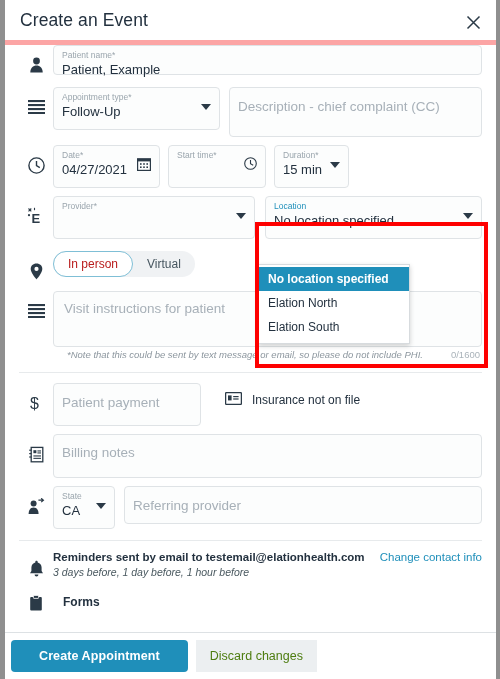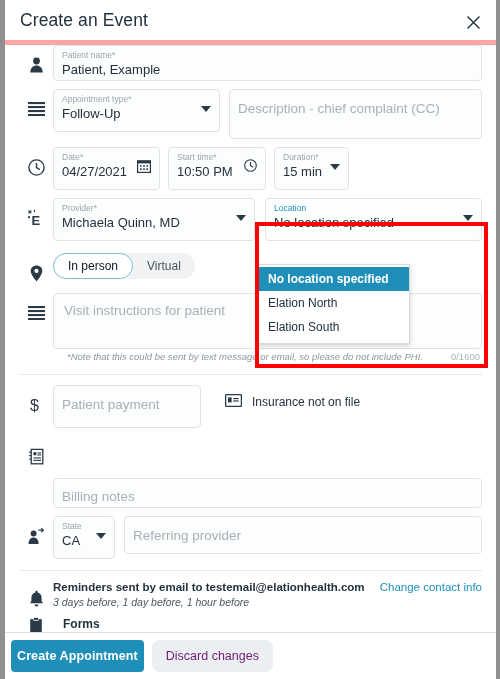--- a/index.html
+++ b/index.html
@@ -116,30 +116,30 @@
   }
   .caret {
     position:absolute; right: 8px; top: 16px;
     width:0; height:0;
     border-left: 5px solid transparent;
     border-right: 5px solid transparent;
     border-top: 6px solid #2b3a47;
   }
 
   
-  .f-patient    { flex: 1; height: 36px; }
+  .f-patient    { flex: 1; height: 30px; }
   .f-apptype    { width: 167px; }
   .f-descr      { flex: 1; margin-left: 9px; height: 50px; }
   .f-date       { width: 107px; }
   .f-start      { width: 98px; margin-left: 8px; }
   .f-duration   { width: 75px;  margin-left: 8px; }
   .f-provider   { width: 204px; }
   .f-location   { width: 219px; margin-left: 10px; }
   .f-payment    { width: 148px; }
-  .f-billing    { flex:1; height: 30px; margin-top: 42px; }
+  .f-billing    { flex:1; height: 44px; }
   .f-state      { width: 62px; }
   .f-referring  { flex:1; margin-left: 9px; height: 38px; }
 
   .icon-right {
     position:absolute; right:8px; top:11px;
     color:#2b3a47;
   }
   .icon-right svg { display:block; }
 
   
@@ -154,21 +154,21 @@
     font-size: 12px;
     padding: 0 14px;
     line-height: 26px;
     color:#46555f;
     cursor:pointer;
     border-radius: 15px;
   }
   .seg-item.active {
     background:#ffffff;
     border: 1px solid #7fbfd6;
-    color:#0f172a;
+    color:#b91c1c;
     line-height: 24px;
   }
 
   
   .ta {
     flex:1;
     border:1px solid #dfe3e6;
     border-radius:4px;
     background:#fcfdfd;
     height: 56px;
@@ -211,27 +211,27 @@
     position:absolute; left:0; bottom:0;
     width:491px; height:47px;
     background:#ffffff;
     border-top:1px solid #dde1e4;
     display:flex; align-items:center;
     padding-left: 6px; gap: 8px;
   }
   .btn-primary {
     background:#1f8fba; color:#fff;
     font-size:12.5px; font-weight:bold;
-    border-radius:4px; padding:9px 6px;
+    border-radius:4px; padding:9px 28px;
     cursor:pointer; letter-spacing:.1px;
   }
   .btn-secondary {
-    background:#eceff1; color:#701a75;
+    background:#eceff1; color:#4d7c0f;
     font-size:12.5px;
-    border-radius:8px; padding:9px 14px;
+    border-radius:0; padding:9px 14px;
     cursor:pointer;
   }
 
   
   .dd-list {
     position:absolute;
     left: 253px; top: 264px;
     width: 152px;
     background:#ffffff;
     border:1px solid #d7dbde;
@@ -337,21 +337,20 @@
                 <rect x="6.2" y="6.2" width="1.6" height="1.6" fill="#2b3a47"></rect>
                 <rect x="9.4" y="6.2" width="1.6" height="1.6" fill="#2b3a47"></rect>
                 <rect x="3" y="9.4" width="1.6" height="1.6" fill="#2b3a47"></rect>
                 <rect x="6.2" y="9.4" width="1.6" height="1.6" fill="#2b3a47"></rect>
                 <rect x="9.4" y="9.4" width="1.6" height="1.6" fill="#2b3a47"></rect>
               </svg>
           </span>
         </div>
         <div class="field f-start">
           <span class="flabel">Start time*</span>
-          <span class="fvalue">10:50 PM</span>
           <span class="icon-right">
             <svg width="13" height="13" viewBox="0 0 13 13">
                 <circle cx="6.5" cy="6.5" r="5.8" fill="none" stroke="#2b3a47" stroke-width="1.1"></circle>
                 <path d="M6.5 3 L6.5 6.7 L9.2 8.2" fill="none" stroke="#2b3a47" stroke-width="1.1"></path>
               </svg>
           </span>
         </div>
         <div class="field f-duration">
           <span class="flabel">Duration*</span>
           <span class="fvalue">15 min</span>
@@ -363,21 +362,20 @@
         <div class="ico">
           <svg width="18" height="18" viewBox="0 0 18 18">
             <path d="M1.5 1.5 L4.3 4.3 M4.3 1.5 L1.5 4.3" stroke="#2b3a47" stroke-width="1.1"></path>
             <path d="M7.5 0.8 L7.5 3.2" stroke="#2b3a47" stroke-width="1.1"></path>
             <text x="4.4" y="16" font-family="Liberation Sans, sans-serif" font-size="13" font-weight="bold" fill="#2b3a47">E</text>
             <circle cx="2" cy="8.2" r="1.1" fill="#2b3a47"></circle>
           </svg>
         </div>
         <div class="field f-provider">
           <span class="flabel">Provider*</span>
-          <span class="fvalue">Michaela Quinn, MD</span>
           <span class="caret"></span>
         </div>
         <div class="field f-location">
           <span class="flabel loc-label">Location</span>
           <span class="fvalue">No location specified</span>
           <span class="caret"></span>
         </div>
       </div>
 
       <div class="row" style="margin-top:12px; margin-bottom:6px;">
@@ -465,21 +463,21 @@
           <span class="fvalue">CA</span>
           <span class="caret"></span>
         </div>
         <div class="field f-referring">
           <span class="fplaceholder">Referring provider</span>
         </div>
       </div>
 
       <hr class="sep" style="margin:11px 0 9px 0;">
 
-      <div class="row" style="margin-bottom:2px; align-items:flex-start;justify-content:center;">
+      <div class="row" style="margin-bottom:10px; align-items:flex-start;justify-content:center;">
         <div class="ico" style="padding-top:2px;">
           <svg width="15" height="17" viewBox="0 0 15 17">
               <path d="M7.5 0.8 C8.2 0.8 8.7 1.3 8.7 2 L8.7 2.6 C11 3.2 12.6 5.2 12.6 7.6 L12.6 11 L14 13.3 L1 13.3 L2.4 11 L2.4 7.6 C2.4 5.2 4 3.2 6.3 2.6 L6.3 2 C6.3 1.3 6.8 0.8 7.5 0.8 Z" fill="#2b3a47"></path>
               <path d="M5.6 14.4 C5.6 15.5 6.4 16.4 7.5 16.4 C8.6 16.4 9.4 15.5 9.4 14.4 Z" fill="#2b3a47"></path>
             </svg>
         </div>
         <div style="flex:1;">
           <div style="display:flex; align-items:flex-start;">
             <div class="rem-line1">Reminders sent by email to testemail@elationhealth.com</div>
             <div class="link">Change contact info</div>

